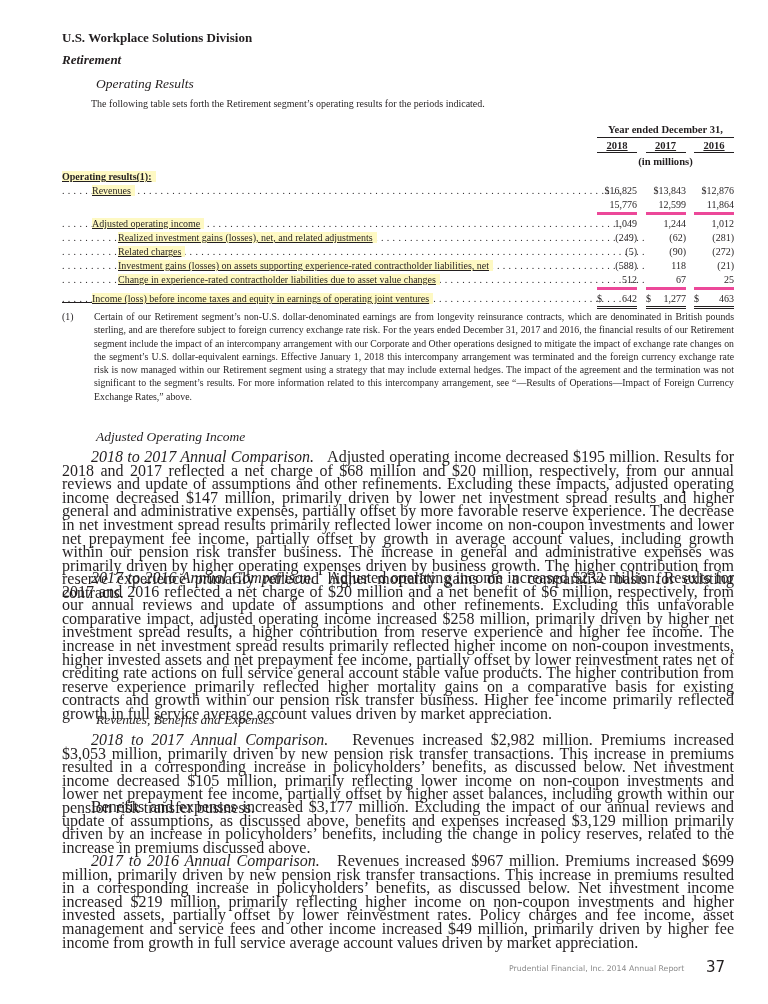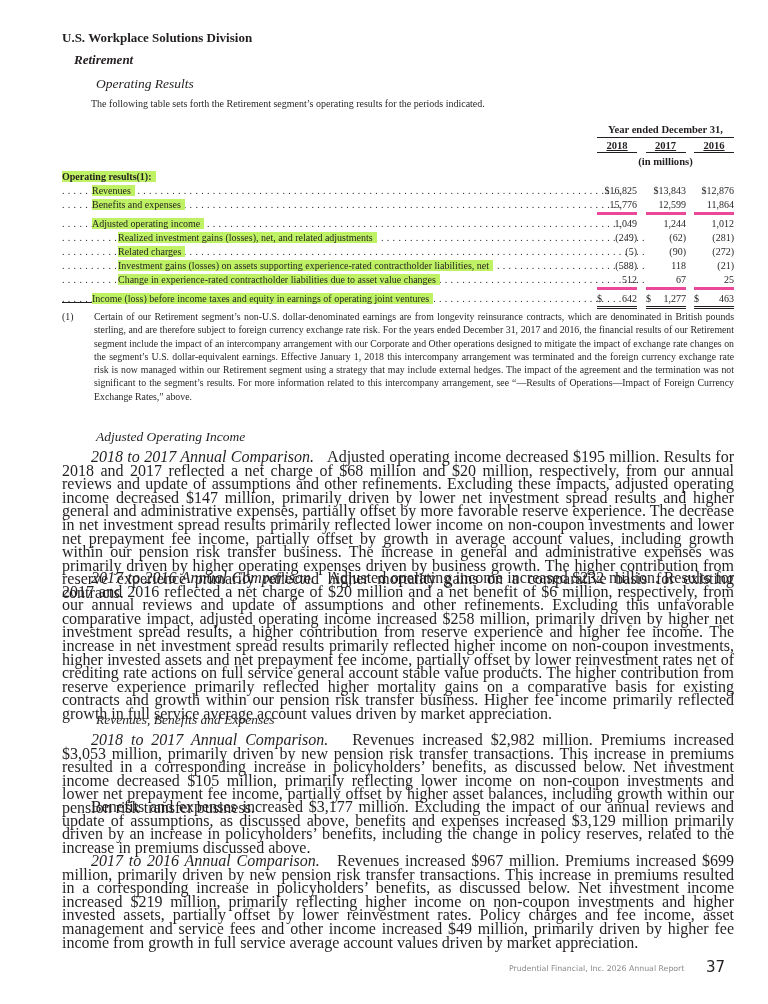--- a/index.html
+++ b/index.html
@@ -2,35 +2,35 @@
 <html><head>
 <meta charset="utf-8">
 <style>
   html, body { margin: 0; padding: 0; background: #ffffff; }
   body {
     width: 768px; height: 1004px; position: relative; overflow: hidden;
     font-family: "Liberation Serif", serif; color: #231f20;
   }
   .page { position: absolute; left: 62px; top: 0; width: 672px; }
   .h-division { position: absolute; top: 30px; left: 0; font-weight: bold; font-size: 13px; }
-  .h-segment { position: absolute; top: 52px; left: 12px; font-weight: bold; font-style: italic; font-size: 13px; }
+  .h-segment { position: absolute; top: 52px; left: 0; font-weight: bold; font-style: italic; font-size: 13px; }
   .h-sub { position: absolute; left: 34px; font-style: italic; font-size: 13.5px; }
   .intro { position: absolute; top: 98px; left: 29px; font-size: 10px; }
 
   
   .tbl-head { position: absolute; top: 124px; left: 535px; width: 137px; font-size: 10.6px; font-weight: bold; text-align: center; }
   .tbl-head .yr-title { border-bottom: 1px solid #231f20; padding-bottom: 2px; }
   .tbl-head .yrs { display: flex; justify-content: space-between; margin-top: 2px; text-decoration: underline; }
   .tbl-head .yrs span { display: block; width: 40px; border-bottom: 1px solid #231f20; padding-bottom: 1px; }
   .tbl-head .unit { margin-top: 3px; }
 
   .tbl { position: absolute; top: 170px; left: 0; width: 672px; font-size: 10px; }
   .row { position: relative; height: 14px; line-height: 14px; white-space: nowrap; }
   .row .lbl { position: absolute; left: 0; width: 530px; overflow: hidden; }
-  .row .lbl .txt { background: #bef264; padding-right: 4px; position: relative; z-index: 1; }
+  .row .lbl .txt { background: #fef9c3; padding-right: 4px; position: relative; z-index: 1; text-decoration: underline; }
   .row .lbl::after {
     content: ". . . . . . . . . . . . . . . . . . . . . . . . . . . . . . . . . . . . . . . . . . . . . . . . . . . . . . . . . . . . . . . . . . . . . . . . . . . . . . . . . . . . . . . . . . . . . . . . . . . . . . . . . . . . . . . . . . . . . . . . . . . . . . . . . . . . . . . . . . .";
     position: absolute; left: 0; top: 0; letter-spacing: 0.4px; color: #231f20; z-index: 0;
   }
   .row.section .lbl::after { content: ""; }
   .row.section .lbl { font-weight: bold; }
   .ind1 { padding-left: 30px; }
   .ind2 { padding-left: 56px; }
   .row .v { position: absolute; width: 40px; text-align: right; }
   .v0 { left: 535px; } .v1 { left: 584px; } .v2 { left: 632px; }
@@ -75,21 +75,20 @@
       <div class="lbl"><span class="txt">Operating results(1):</span></div>
     </div>
 
     <div class="row">
       <div class="lbl ind1"><span class="txt">Revenues</span></div>
       <span class="v v0">$16,825</span>
       <span class="v v1">$13,843</span>
       <span class="v v2">$12,876</span>
     </div>
     <div class="row">
-      <div class="lbl ind1"><span class="txt">Benefits and expenses</span></div>
       <span class="v v0 uline">15,776</span>
       <span class="v v1 uline">12,599</span>
       <span class="v v2 uline">11,864</span>
     </div>
     <div class="gap"></div>
     <div class="row">
       <div class="lbl ind1"><span class="txt">Adjusted operating income</span></div>
       <span class="v v0">1,049</span>
       <span class="v v1">1,244</span>
       <span class="v v2">1,012</span>
@@ -146,14 +145,14 @@
     <span class="lead">2018 to 2017 Annual Comparison.</span>&nbsp;&nbsp;&nbsp;<span>Revenues increased $2,982 million. Premiums increased $3,053 million, primarily driven by new pension risk transfer transactions. This increase in premiums resulted in a corresponding increase in policyholders’ benefits, as discussed below. Net investment income decreased $105 million, primarily reflecting lower income on non-coupon investments and lower net prepayment fee income, partially offset by higher asset balances, including growth within our pension risk transfer business.</span>
   </p>
   <p class="para" style="top:800px; margin:0;">
     <span>Benefits and expenses increased $3,177 million. Excluding the impact of our annual reviews and update of assumptions, as discussed above, benefits and expenses increased $3,129 million primarily driven by an increase in policyholders’ benefits, including the change in policy reserves, related to the increase in premiums discussed above.</span>
   </p>
   <p class="para" style="top:854px; margin:0;">
     <span class="lead">2017 to 2016 Annual Comparison.</span>&nbsp;&nbsp;&nbsp;<span>Revenues increased $967 million. Premiums increased $699 million, primarily driven by new pension risk transfer transactions. This increase in premiums resulted in a corresponding increase in policyholders’ benefits, as discussed below. Net investment income increased $219 million, primarily reflecting higher income on non-coupon investments and higher invested assets, partially offset by lower reinvestment rates. Policy charges and fee income, asset management and service fees and other income increased $49 million, primarily driven by higher fee income from growth in full service average account values driven by market appreciation.</span>
   </p>
 </div>
 
-<div class="footer">Prudential Financial, Inc. 2026 Annual Report</div>
+<div class="footer">Prudential Financial, Inc. 2014 Annual Report</div>
 <div class="pgnum">37</div>
 
 </body></html>

